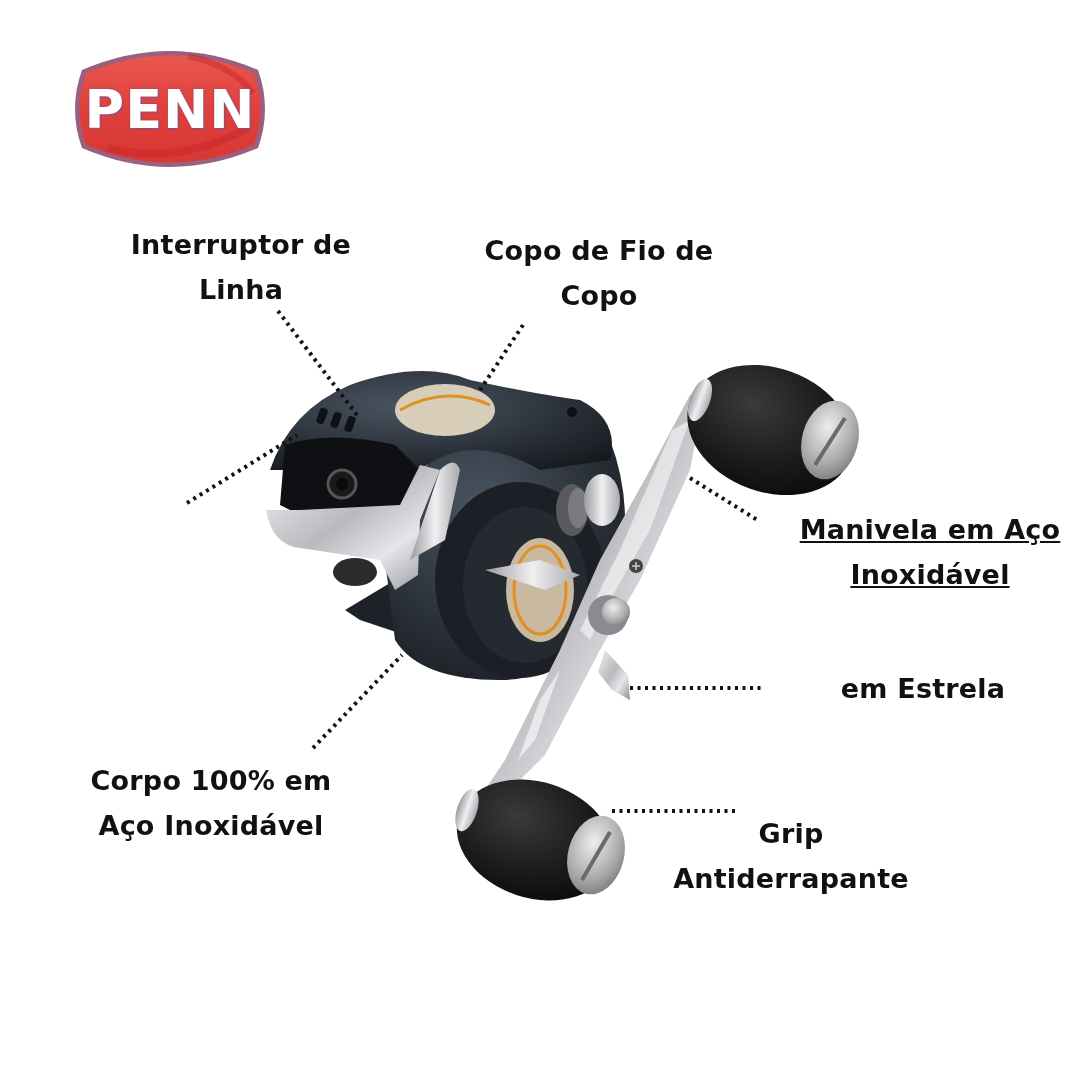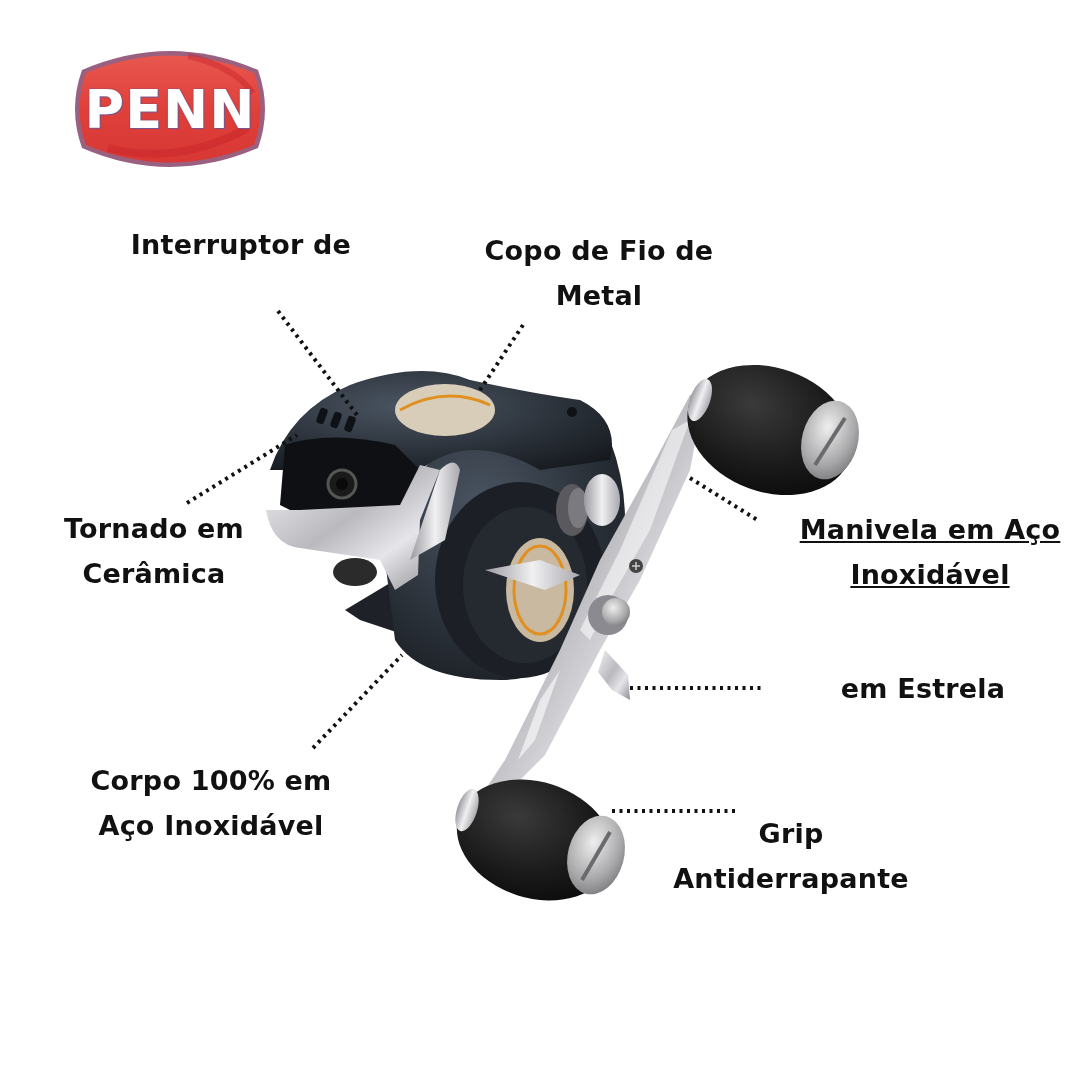--- a/index.html
+++ b/index.html
@@ -128,31 +128,28 @@
       <line x1="187" y1="503" x2="297" y2="435"></line>
       <line x1="690" y1="478" x2="759" y2="521"></line>
       <line x1="630" y1="688" x2="762" y2="688"></line>
       <line x1="313" y1="748" x2="402" y2="655"></line>
       <line x1="612" y1="811" x2="738" y2="811"></line>
     </g>
   </svg>
 
   <div class="label" style="left:122px; top:222px; width:238px;">
     <span>Interruptor de</span>
+    <span>Linha</span>
   </div>
 
   <div class="label" style="left:452px; top:228px; width:238px;margin-left:28px;">
     <span>Copo de Fio de</span>
-    <span>Metal</span>
+    <span>Copo</span>
   </div>
 
-  <div class="label" style="left:50px; top:506px; width:208px;">
-    <span>Tornado em</span>
-    <span>Cerâmica</span>
-  </div>
 
   <div class="label" style="left:787px; top:507px; width:286px;text-decoration:underline;">
     <span>Manivela em Aço</span>
     <span>Inoxidável</span>
   </div>
 
   <div class="label" style="left:770px; top:666px; width:306px;">
     <span>em Estrela</span>
   </div>
 

